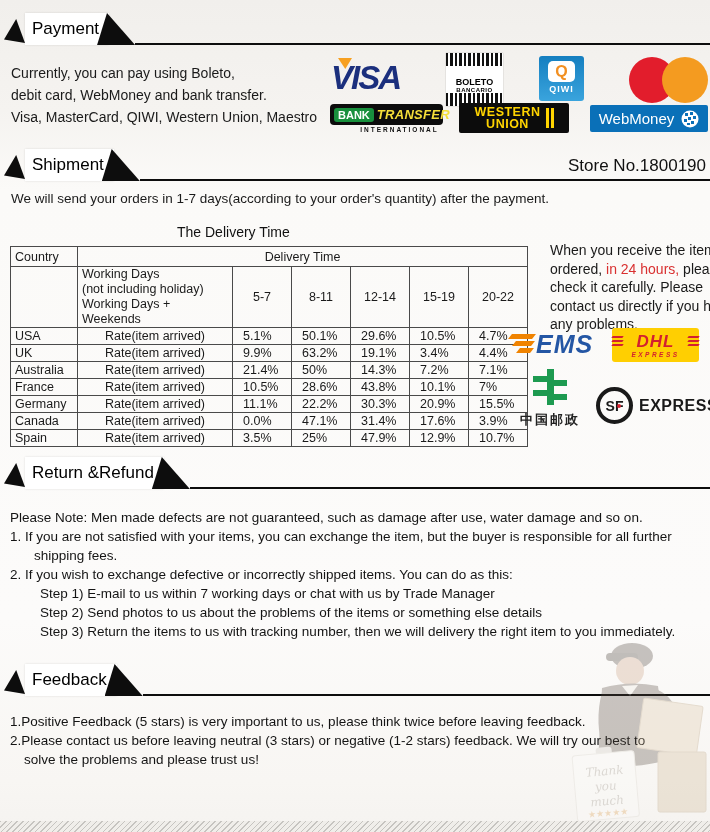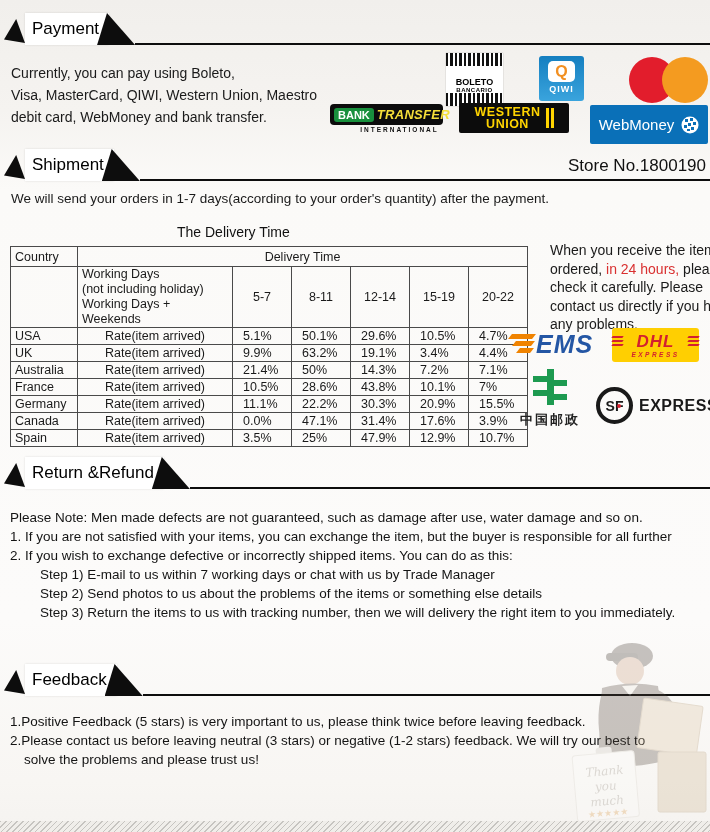--- a/index.html
+++ b/index.html
@@ -52,21 +52,21 @@
   .bt-bank{background:#18903d;color:#fff;font-weight:bold;font-size:11px;padding:1px 4px;border-radius:3px;}
   .bt-transfer{color:#f6df3a;font-style:italic;font-weight:bold;font-size:13px;letter-spacing:.3px;}
   .bt-sub{text-align:center;padding-left:26px;font-size:6.5px;font-weight:bold;letter-spacing:2px;color:#111;margin-top:1px;}
 
   .wu{position:absolute;left:459px;top:103px;width:110px;height:30px;background:#0c0c0c;border-radius:2px;
       display:flex;align-items:center;justify-content:center;gap:5px;}
   .wu-text{color:#ffd400;font-weight:bold;font-size:12.5px;line-height:12px;text-align:center;letter-spacing:.5px;}
   .wu-bars{display:flex;gap:2px;height:20px;}
   .wu-bar{width:3px;background:#ffd400;}
 
-  .wm{position:absolute;left:590px;top:105px;width:118px;height:39px;background:#0a70b8;border-radius:2px;
+  .wm{position:absolute;left:590px;top:105px;width:118px;height:27px;background:#0a70b8;border-radius:2px;
       display:flex;align-items:center;justify-content:center;gap:7px;}
   .wm-text{color:#fff;font-size:15px;}
 
   
   .ship-intro{position:absolute;left:11px;top:191px;font-size:13.5px;color:#1a1a1a;}
   .dtable-title{position:absolute;left:177px;top:224px;font-size:14px;color:#111;}
 
   .dtable{position:absolute;left:10px;top:246px;border-collapse:collapse;font-size:12.5px;color:#1a1a1a;background:transparent;}
   .dtable td{border:1px solid #4a4a4a;padding:0 4px;height:16px;}
   .c-country{width:58px;}
@@ -129,24 +129,28 @@
 
   <div class="sec" style="top:11px;">
     <span class="tri-l"></span>
     <span class="band">Payment</span>
     <span class="tri-r"></span>
     <span class="rule"></span>
   </div>
 
   <div class="pay-text">
     <div>Currently, you can pay using Boleto,</div>
+    <div>debit card, WebMoney and bank transfer.</div>
     <div>Visa, MasterCard, QIWI, Western Union, Maestro</div>
-    <div>debit card, WebMoney and bank transfer.</div>
-  </div>
-
+  </div>
+
+  <div class="visa">
+    <span class="visa-text">VISA</span>
+    <span class="visa-notch"></span>
+  </div>
 
   <div class="boleto">
     <div class="boleto-bar"></div>
     <div class="boleto-mid">
       <span class="boleto-t1">BOLETO</span>
       <span class="boleto-t2">BANCARIO</span>
     </div>
     <div class="boleto-bar"></div>
   </div>
 
@@ -346,20 +350,21 @@
   <div class="sec" style="top:455px;">
     <span class="tri-l"></span>
     <span class="band">Return &amp;Refund</span>
     <span class="tri-r"></span>
     <span class="rule"></span>
   </div>
 
   <div class="rr-text">
     <div>Please Note: Men made defects are not guaranteed, such as damage after use, water  damage and so on.</div>
     <div>1. If you are not satisfied with your items, you can exchange the item, but the buyer is responsible for all further</div>
+    <div class="ind1">shipping fees.</div>
     <div>2. If you wish to exchange defective or incorrectly shipped items. You can do as this:</div>
     <div class="ind2">Step 1) E-mail to us within 7 working days or chat with us by Trade Manager</div>
     <div class="ind2">Step 2) Send photos to us about the problems of the items or something else details</div>
     <div class="ind2">Step 3) Return the items to us with tracking number, then we will delivery the right item to you immediately.</div>
   </div>
 
   <div class="sec" style="top:662px;">
     <span class="tri-l"></span>
     <span class="band">Feedback</span>
     <span class="tri-r"></span>

